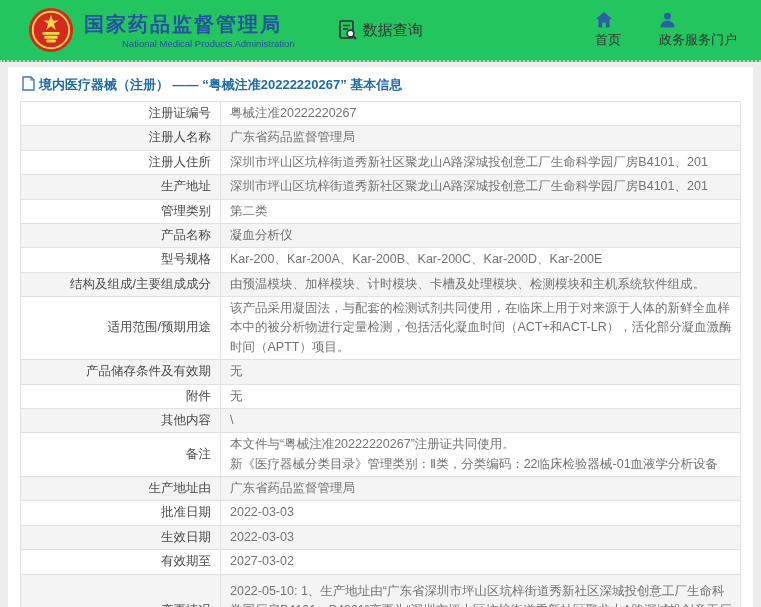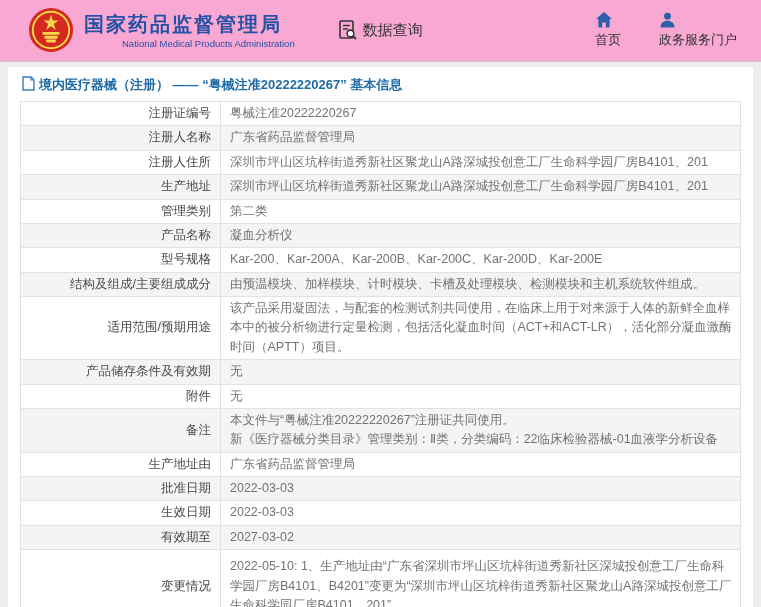--- a/index.html
+++ b/index.html
@@ -4,21 +4,21 @@
 <style>
   * { margin:0; padding:0; box-sizing:border-box; }
   html,body { width:761px; height:607px; overflow:hidden; }
   body {
     font-family:"Liberation Sans","DejaVu Sans",sans-serif;
     background:#ededed;
     color:#444;
   }
   
   .site-header {
-    background:#f9a8d4;
+    background:#22c55e;
     height:62px;
     display:flex;
     align-items:center;
     padding:0 14px 0 28px;
     border-bottom:2px dotted #c9c9c9;
   }
   .logo-wrap { display:flex; align-items:center; cursor:pointer; }
   .emblem { width:46px; height:46px; flex:0 0 auto; }
   .agency-titles { margin-left:10px; }
   .agency-cn {
@@ -216,20 +216,26 @@
     <td class="cell-value">无</td>
   </tr>
 
   <tr>
     <td class="cell-label">
       <span>附件</span>
     </td>
     <td class="cell-value">无</td>
   </tr>
 
+  <tr>
+    <td class="cell-label">
+      <span>其他内容</span>
+    </td>
+    <td class="cell-value">\</td>
+  </tr>
 
   <tr>
     <td class="cell-label">
       <span>备注</span>
     </td>
     <td class="cell-value">本文件与“粤械注准20222220267”注册证共同使用。
 新《医疗器械分类目录》管理类别：Ⅱ类，分类编码：22临床检验器械-01血液学分析设备</td>
   </tr>
 
   <tr>

